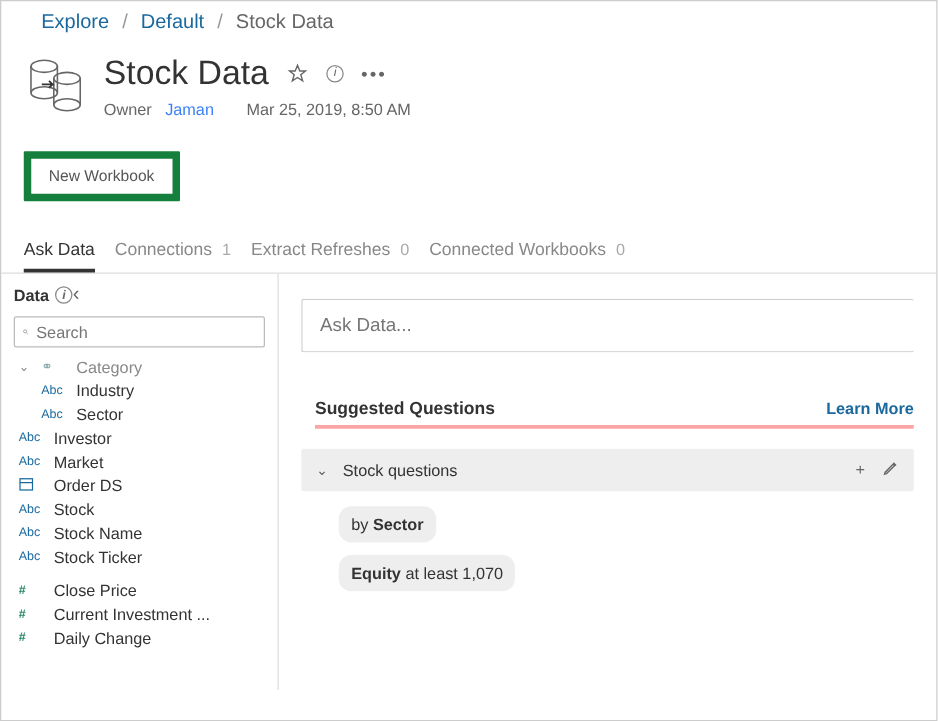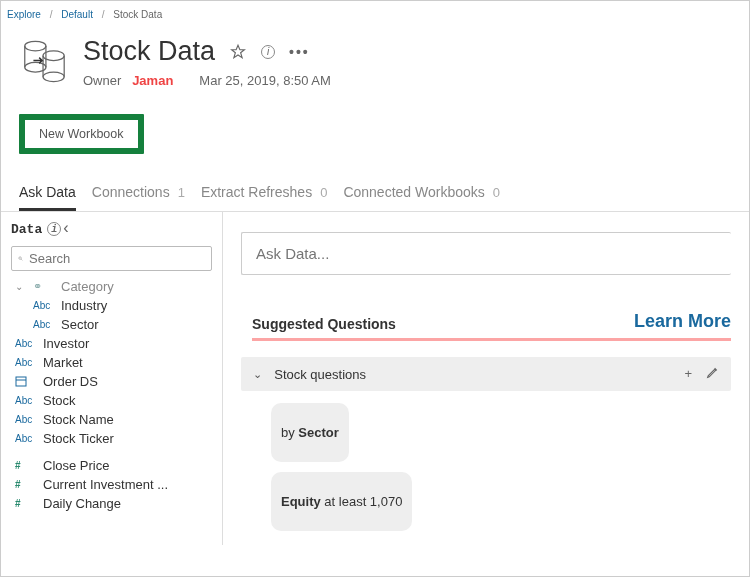--- a/index.html
+++ b/index.html
@@ -5,35 +5,35 @@
 * { box-sizing: border-box; margin: 0; padding: 0; }
 body {
   font-family: -apple-system, BlinkMacSystemFont, "Segoe UI", Arial, sans-serif;
   font-size: 13px;
   color: #333;
   background: #fff;
   width: 750px;
   height: 577px;
   border: 1px solid #ccc;
 }
-.breadcrumb { padding: 8px 6px; font-size: 10px; }
+.breadcrumb { padding: 8px 32px; font-size: 16px; }
 .breadcrumb a { color: #1a699e; text-decoration: none; cursor: pointer; }
 .breadcrumb .sep { color: #999; margin: 0 6px; }
 .breadcrumb .current { color: #666; }
 
 .header-block { padding: 8px 18px 16px; }
 .title-row { display: flex; align-items: center; gap: 14px; }
 .ds-icon { width: 50px; height: 45px; }
 .title-stack { display: flex; flex-direction: column; gap: 6px; }
 .title-line { display: flex; align-items: center; gap: 14px; }
 .title-text { font-size: 27px; font-weight: 400; color: #333; }
 .icon-btn { color: #666; cursor: pointer; display:inline-flex; align-items:center; justify-content:center; }
 .more-dots { letter-spacing: 2px; font-weight: bold; font-size: 14px; color:#666;}
 .owner-row { display: flex; align-items: center; gap: 26px; font-size: 13px; color:#666; }
-.owner-name { color: #ef4444; font-weight: 700; }
+.owner-name { color: #3b82f6; font-weight: 400; }
 .extract-type { color: #1a699e; font-weight: 600; display:flex; align-items:center; gap:6px; }
 .extract-type .tri { font-size: 9px; color:#666; }
 .timestamp { color: #666; text-align: center; }
 
 .new-wb-btn {
   margin: 10px 0 0 18px;
   padding: 7px 14px;
   background: #fff;
   border: 6px solid #15803d;
   border-radius: 1px;
@@ -61,21 +61,21 @@
 .tab.active { color: #333; border-bottom: 3px solid #333; font-weight: 500; }
 .tab .count { color: #aaa; font-size: 13px; }
 
 .main { display: flex; height: 333px; }
 .sidebar {
   width: 222px;
   border-right: 1px solid #ddd;
   padding: 8px 10px;
   overflow: hidden;
 }
-.data-head { display:flex; align-items:center; margin-bottom:8px;font-family:Liberation Mono, monospace; }
+.data-head { display:flex; align-items:center; margin-bottom:8px; }
 .data-head-left { display:flex; align-items:center; gap:5px; font-weight:600; }
 .collapse-chevron { color:#666; cursor:pointer; font-size:16px; }
 
 .search-wrap {
   display:flex; align-items:center; gap:6px;
   border: 1px solid #bbb; border-radius: 2px;
   padding: 4px 6px; margin-bottom: 6px;
 }
 .search-wrap input {
   border:none; outline:none; font-size:13px; flex:1; color:#666;
@@ -97,32 +97,32 @@
 
 .content {
   flex:1; padding: 20px 18px 0 18px; overflow:hidden;
 }
 .ask-input {
   width:100%; border:1px solid #ccc; border-right:none;
   padding:12px 14px; font-size:15px; color:#888; border-radius:2px;
 }
 .sq-head { display:flex; justify-content:space-between; align-items:flex-end; margin-top:36px; border-bottom:3px solid #fca5a5; padding-bottom:6px;margin-left:11px;}
 .sq-title { font-weight:700; font-size:14px; }
-.sq-learn { color:#1a699e; font-weight:600; font-size:18px; cursor:pointer;}
+.sq-learn { color:#1a699e; font-weight:600; font-size:13px; cursor:pointer;}
 .sq-group {
   background:#eee; margin-top:16px; padding:9px 12px;
   display:flex; align-items:center; justify-content:space-between;
   border-radius:2px;
 }
 .sq-group-left { display:flex; align-items:center; gap:12px; }
 .sq-chev { font-size:11px; color:#555;}
 .sq-actions { display:flex; gap:14px; color:#666; }
 .sq-actions span { cursor:pointer; }
 .chips { margin-top:12px; padding-left:30px; display:flex; flex-direction:column; gap:10px; align-items:flex-start;}
-.chip { background:#eee; padding:22px 10px; font-size:13px; border-radius:10px;}
+.chip { background:#eee; padding:7px 10px; font-size:13px; border-radius:10px;}
 .chip b { font-weight:700; }
 .small-info { display:inline-flex; width:14px; height:14px; border:1px solid #888; border-radius:50%; align-items:center; justify-content:center; font-size:10px; color:#666; font-style:italic; }
 </style>
 </head>
 <body>
 
 
 
 
 <div class="breadcrumb">

